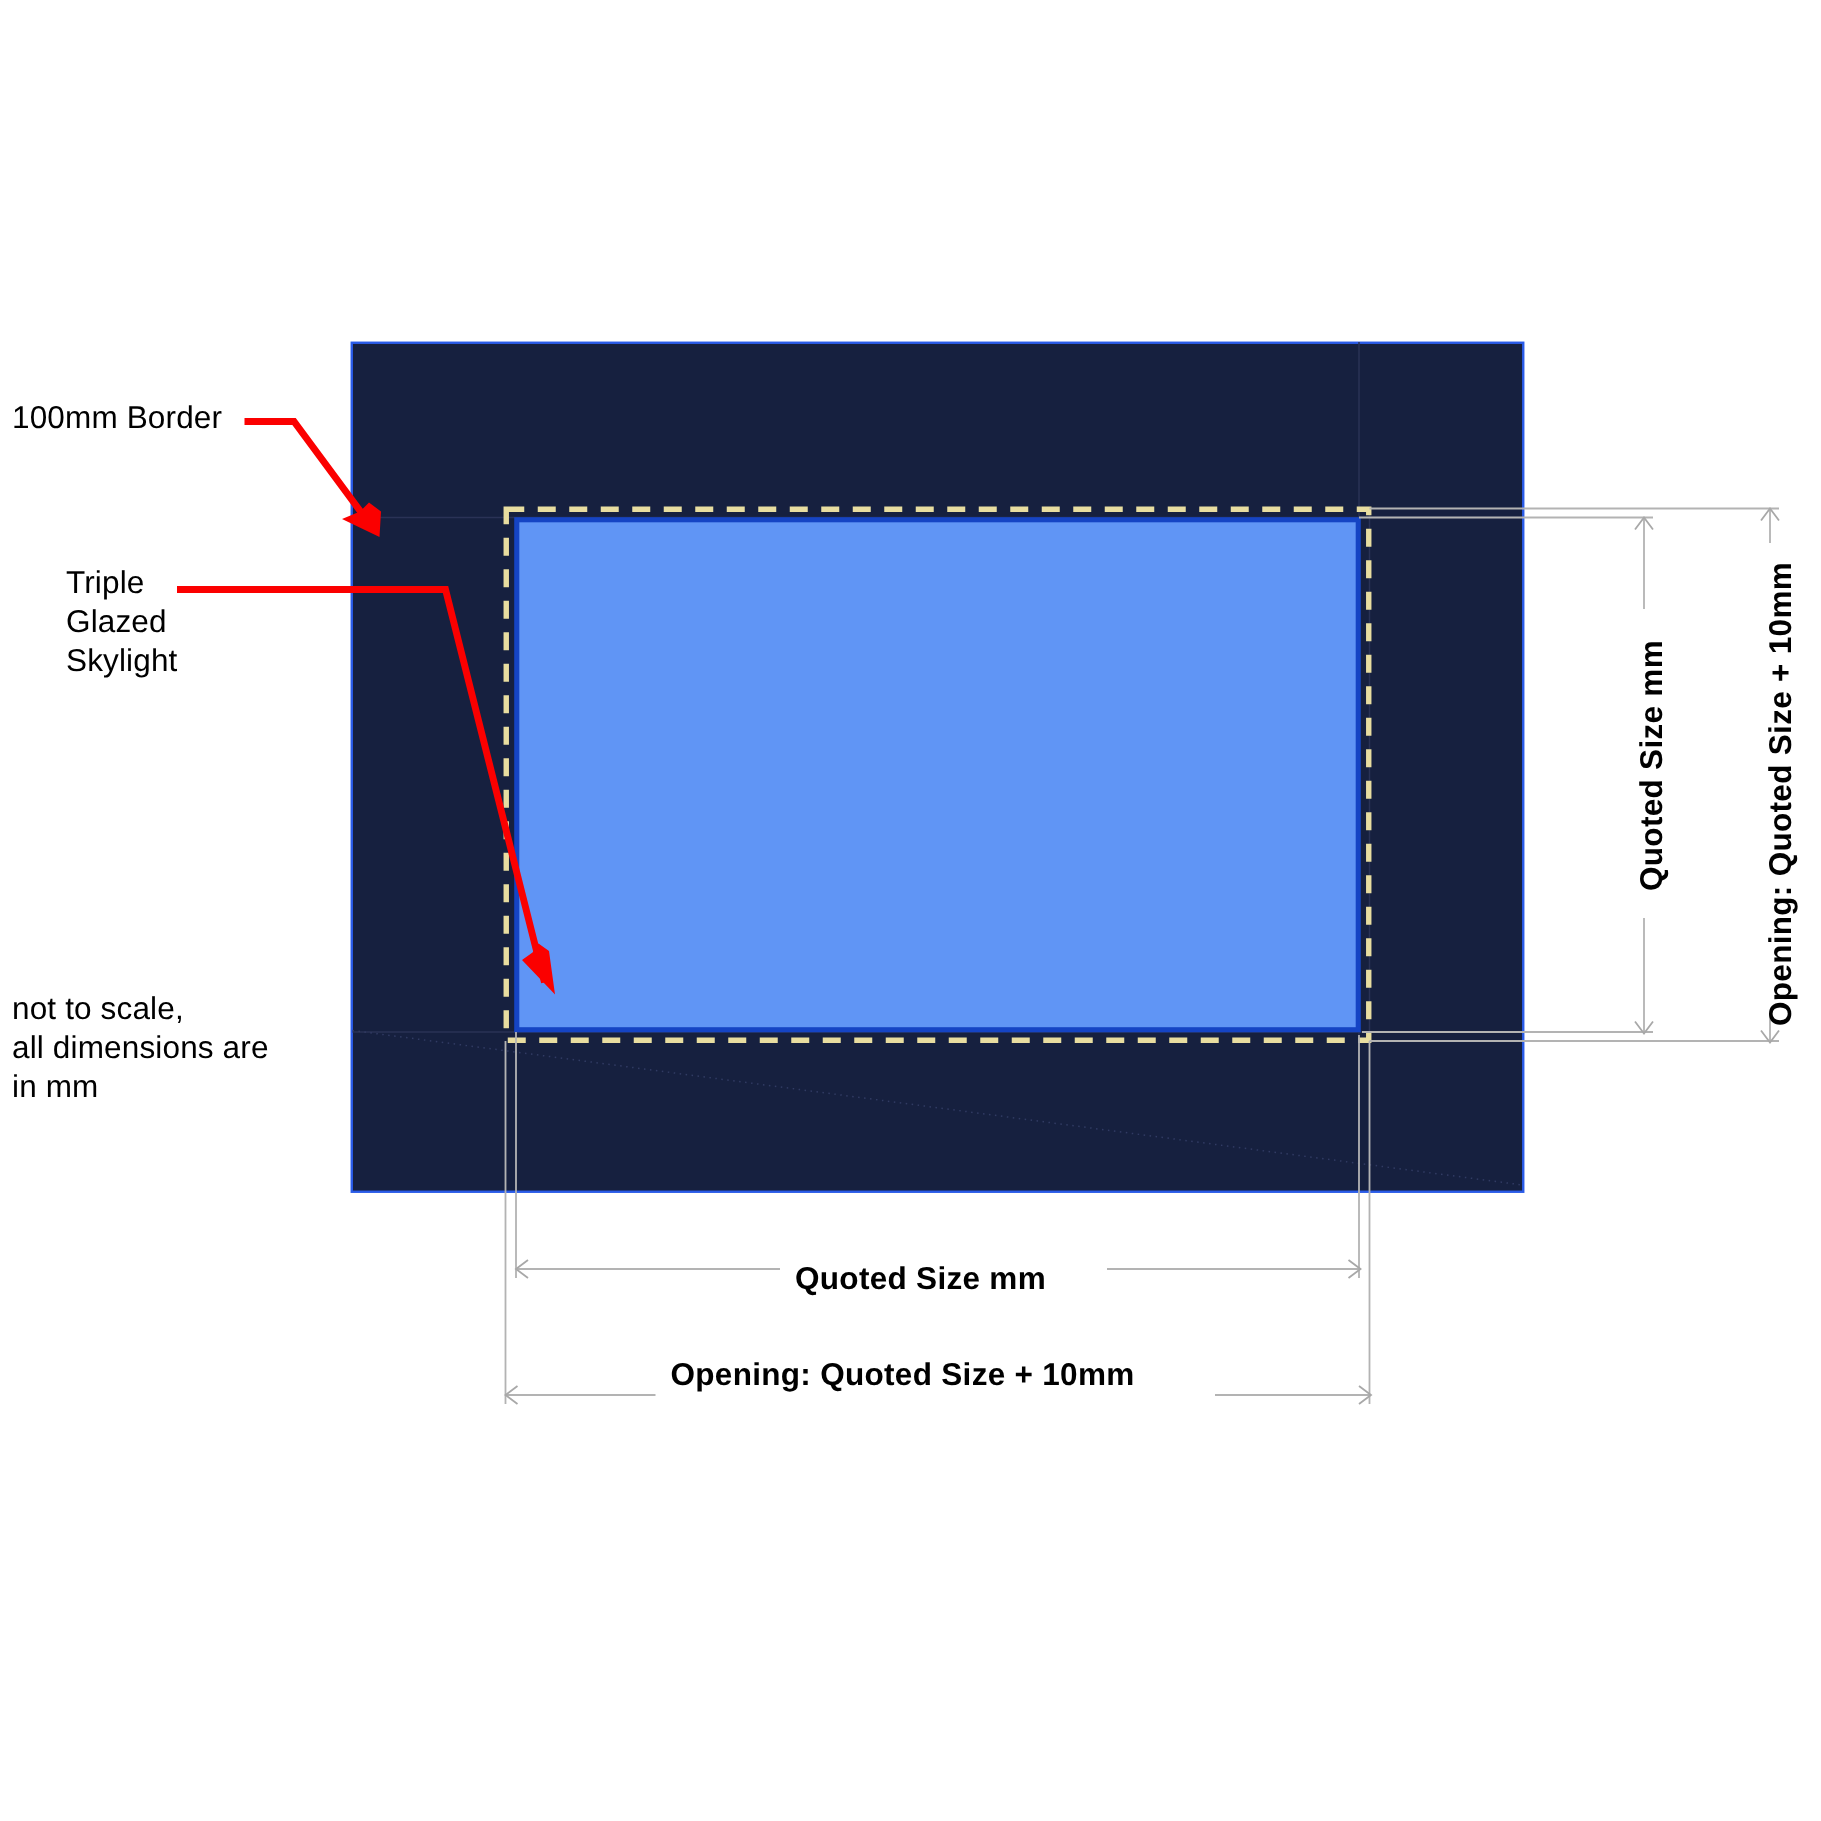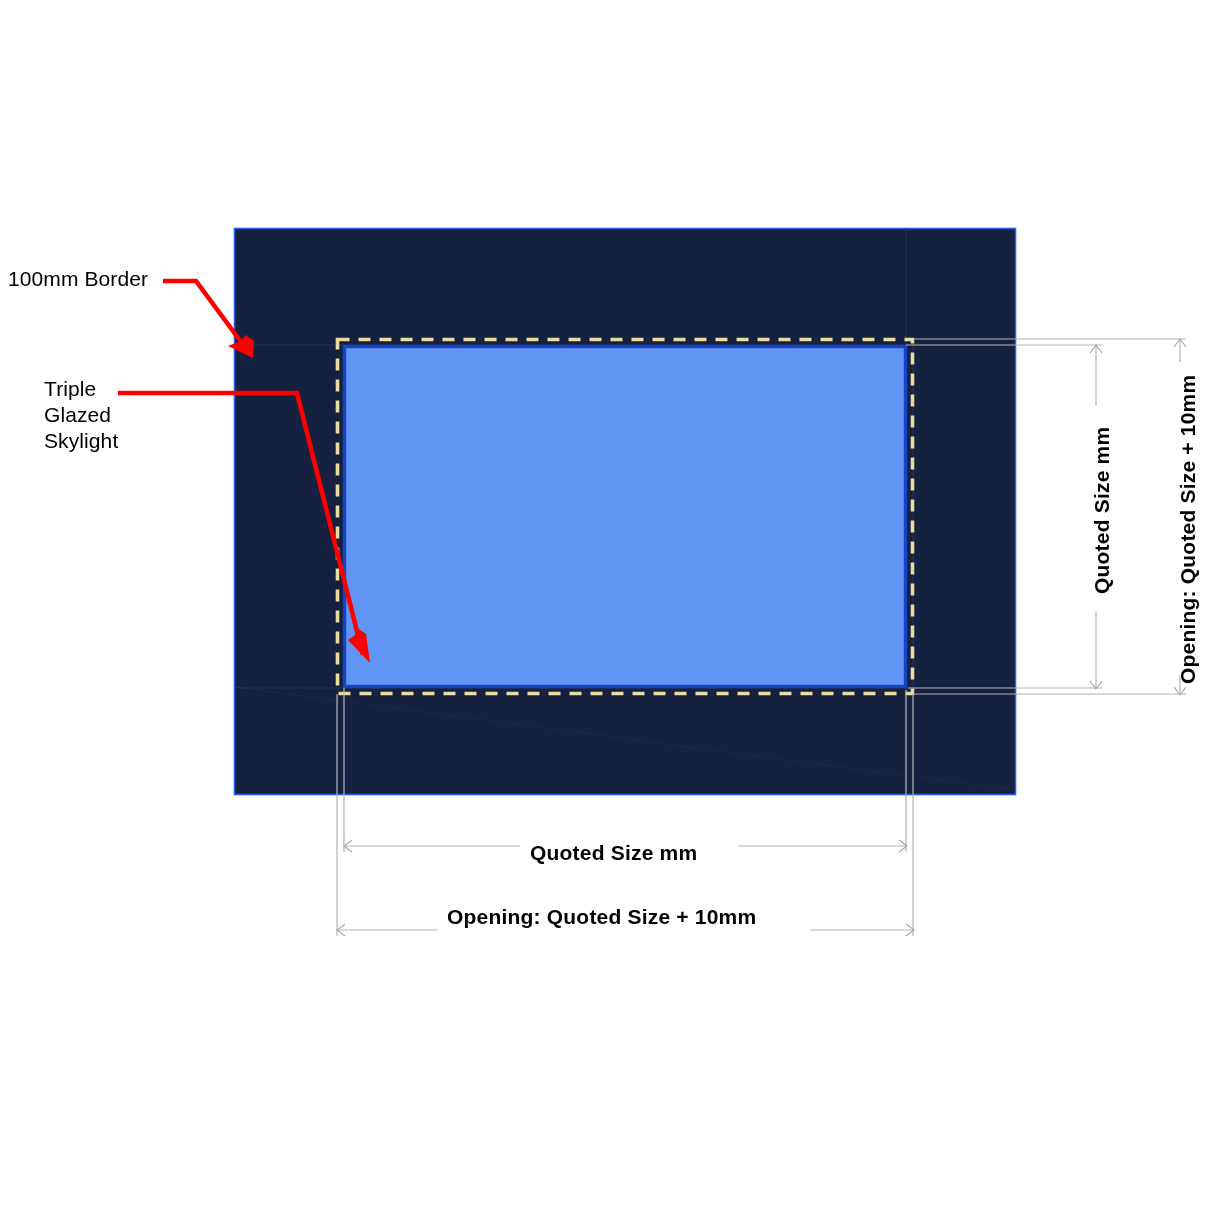--- a/index.html
+++ b/index.html
@@ -156,20 +156,23 @@
       <polygon points="370,663 348,640 355,635 359,629 366,634"></polygon>
     </g>
   </svg>
 
   <div class="anno" id="anno-border">100mm Border</div>
 
   <div class="anno" id="anno-skylight">Triple
 Glazed
 Skylight</div>
 
+  <div class="anno" id="anno-scale">not to scale,
+all dimensions are
+in mm</div>
 
   <div class="dim-label" id="dim-bottom-inner">Quoted Size mm</div>
 
   <div class="dim-label" id="dim-bottom-outer">Opening: Quoted Size + 10mm</div>
 
   <div class="dim-label dim-vertical" id="dim-right-inner">Quoted Size mm</div>
 
   <div class="dim-label dim-vertical" id="dim-right-outer">Opening: Quoted Size + 10mm</div>
 
 </div>

